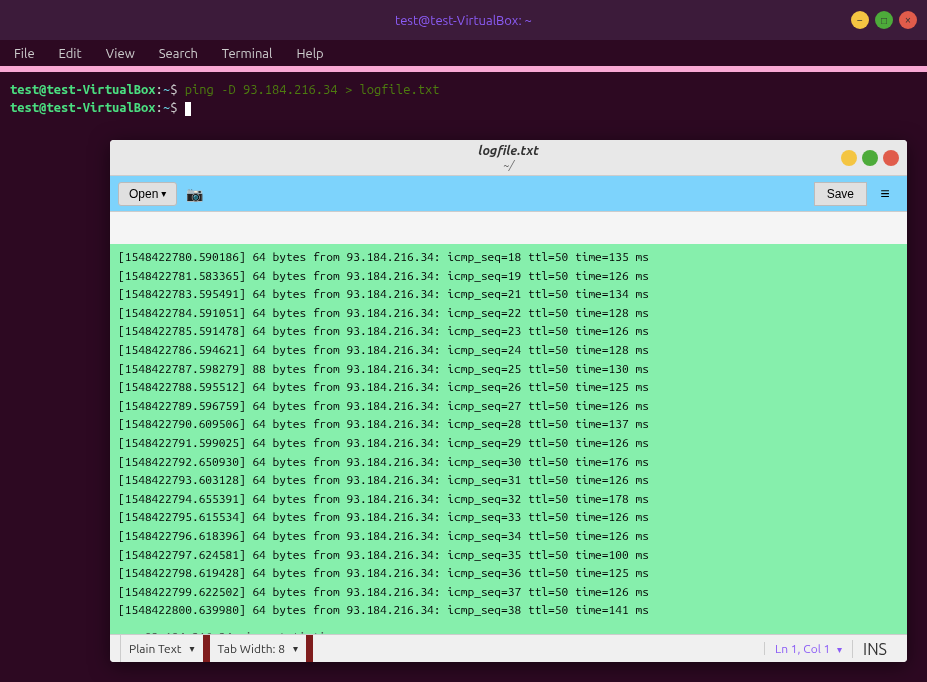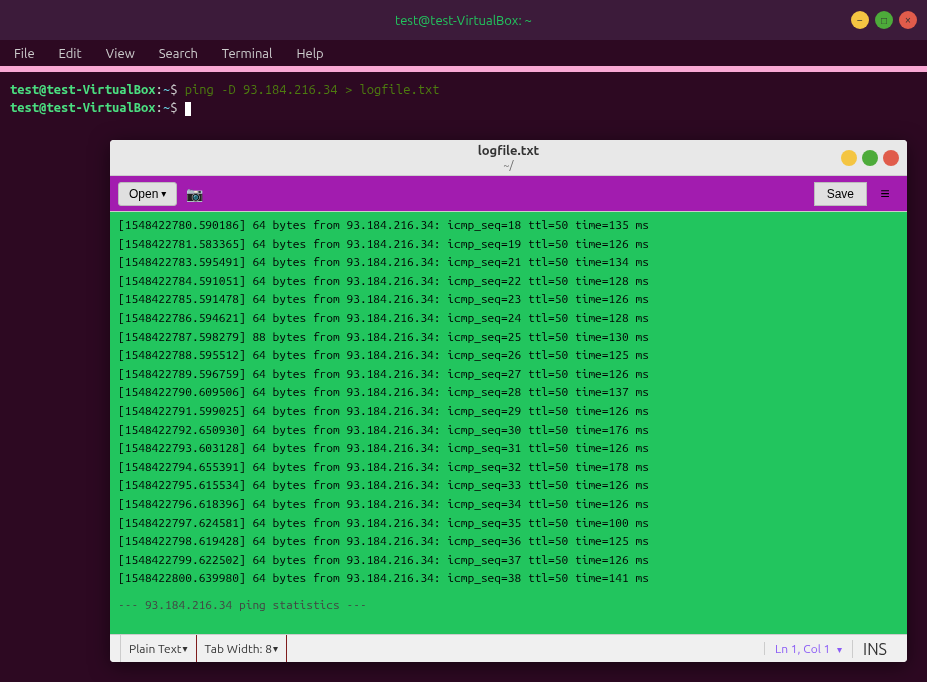--- a/index.html
+++ b/index.html
@@ -28,21 +28,21 @@
       background: #3C1B3A;
       height: 40px;
       display: flex;
       align-items: center;
       justify-content: center;
       position: relative;
       flex-shrink: 0;
     }
 
     .terminal-title {
-      color: #22c55e;
+      color: #8b5cf6;
       font-size: 13px;
     }
 
     .terminal-controls {
       position: absolute;
       right: 10px;
       display: flex;
       gap: 6px;
     }
 
@@ -119,20 +119,21 @@
       position: relative;
       border-bottom: 1px solid #ccc;
       flex-shrink: 0;
     }
 
     .editor-title-text {
       font-size: 13px;
       color: #333;
       text-align: center;
       line-height: 1.2;
+      font-style: italic;
     }
 
     .editor-title-text .filename {
       font-weight: bold;
       display: block;
     }
 
     .editor-title-text .path {
       font-size: 11px;
       color: #666;
@@ -151,21 +152,21 @@
       height: 16px;
       border-radius: 50%;
       border: none;
       cursor: pointer;
     }
     .editor-btn.minimize { background: #f4c542; }
     .editor-btn.maximize { background: #4dab3a; }
     .editor-btn.close { background: #e05c4b; }
 
     .editor-toolbar {
-      background: #a21caf;
+      background: #7dd3fc;
       height: 36px;
       display: flex;
       align-items: center;
       padding: 0 8px;
       gap: 4px;
       border-bottom: 1px solid #ccc;
       flex-shrink: 0;
     }
 
     .toolbar-btn {
@@ -200,22 +201,23 @@
       background: #e0e0e0;
       border: 1px solid #bbb;
       border-radius: 0;
       font-size: 12px;
       cursor: pointer;
     }
 
     .editor-content {
       flex: 1;
       overflow-y: auto;
-      background: #22c55e;
+      background: #86efac;
       padding: 4px 8px;
+      margin-top: 32px;
     }
 
     .editor-line {
       font-family: 'Ubuntu Mono', 'Courier New', monospace;
       font-size: 12px;
       line-height: 1.55;
       white-space: nowrap;
       color: #000;
     }
 
@@ -235,23 +237,23 @@
       flex-shrink: 0;
     }
 
     .status-item {
       font-size: 12px;
       color: #333;
       padding: 0 8px;
       cursor: pointer;
       display: flex;
       align-items: center;
-      gap: 1px;
+      gap: 8px;
       height: 100%;
-      border-right: 1px solid #7f1d1d;
+      border-right: 7px solid #7f1d1d;
     }
 
     .status-item:first-child { border-left: 1px solid #ccc; }
 
     .status-spacer { flex: 1; }
 
     .status-coord {
       font-size: 12px;
       color: #8b5cf6;
       padding: 0 10px;

